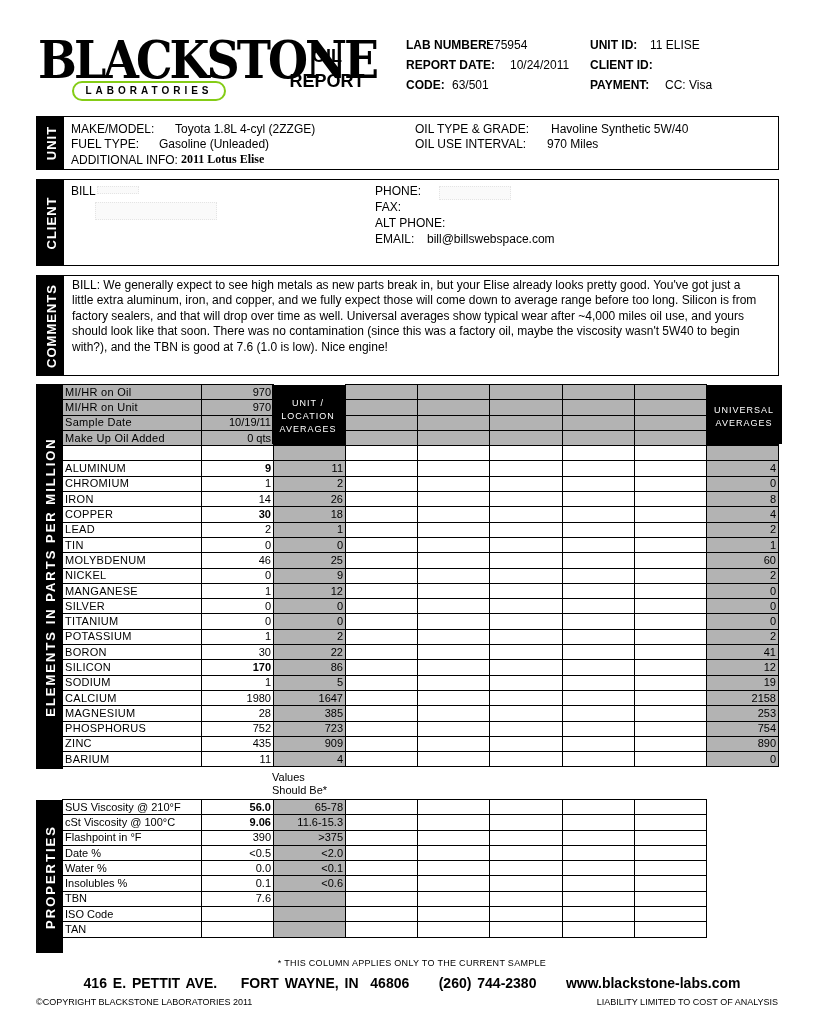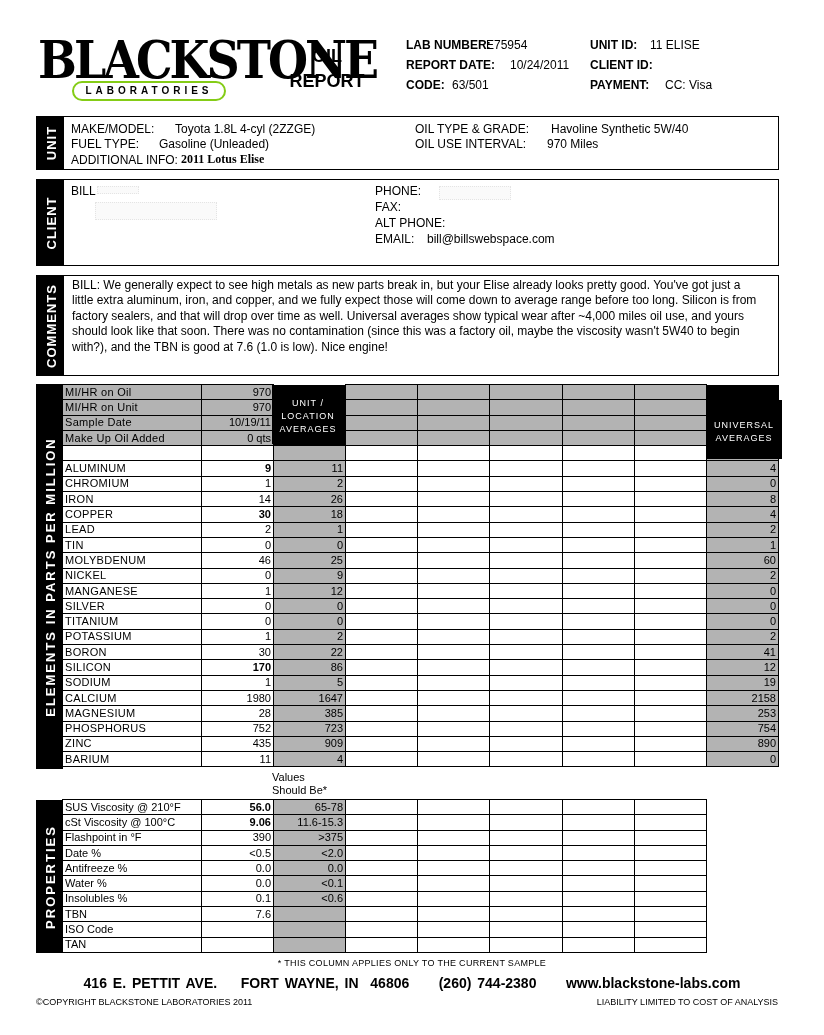--- a/index.html
+++ b/index.html
@@ -410,21 +410,21 @@
         <td class="gray num">0</td>
       </tr>
     </tbody>
 </table>
 
 <div class="blackhdr" style="left:272px;top:385px;width:72px;height:59px">
   <div style="top:12px">UNIT /</div>
   <div style="top:25px">LOCATION</div>
   <div style="top:38px">AVERAGES</div>
 </div>
-<div class="blackhdr" style="left:706px;top:400px;width:76px;height:59px">
+<div class="blackhdr" style="left:706px;top:385px;width:76px;height:59px">
   <div style="top:19px">UNIVERSAL</div>
   <div style="top:32px">AVERAGES</div>
 </div>
 
 <div class="values-should" style="left:272px;top:771px;width:72px">
   <div>Values</div>
   <div>Should Be*</div>
 </div>
 
 <div class="grid-side" style="left:36px;top:800px;width:27px;height:153px">
@@ -469,30 +469,20 @@
         <td></td>
         <td></td>
         <td></td>
         <td></td>
         <td></td>
       </tr>
       <tr>
         <td>Date %</td>
         <td class="num">&lt;0.5</td>
         <td class="gray num">&lt;2.0</td>
-        <td></td>
-        <td></td>
-        <td></td>
-        <td></td>
-        <td></td>
-      </tr>
-      <tr>
-        <td>Antifreeze %</td>
-        <td class="num">0.0</td>
-        <td class="gray num">0.0</td>
         <td></td>
         <td></td>
         <td></td>
         <td></td>
         <td></td>
       </tr>
       <tr>
         <td>Water %</td>
         <td class="num">0.0</td>
         <td class="gray num">&lt;0.1</td>

